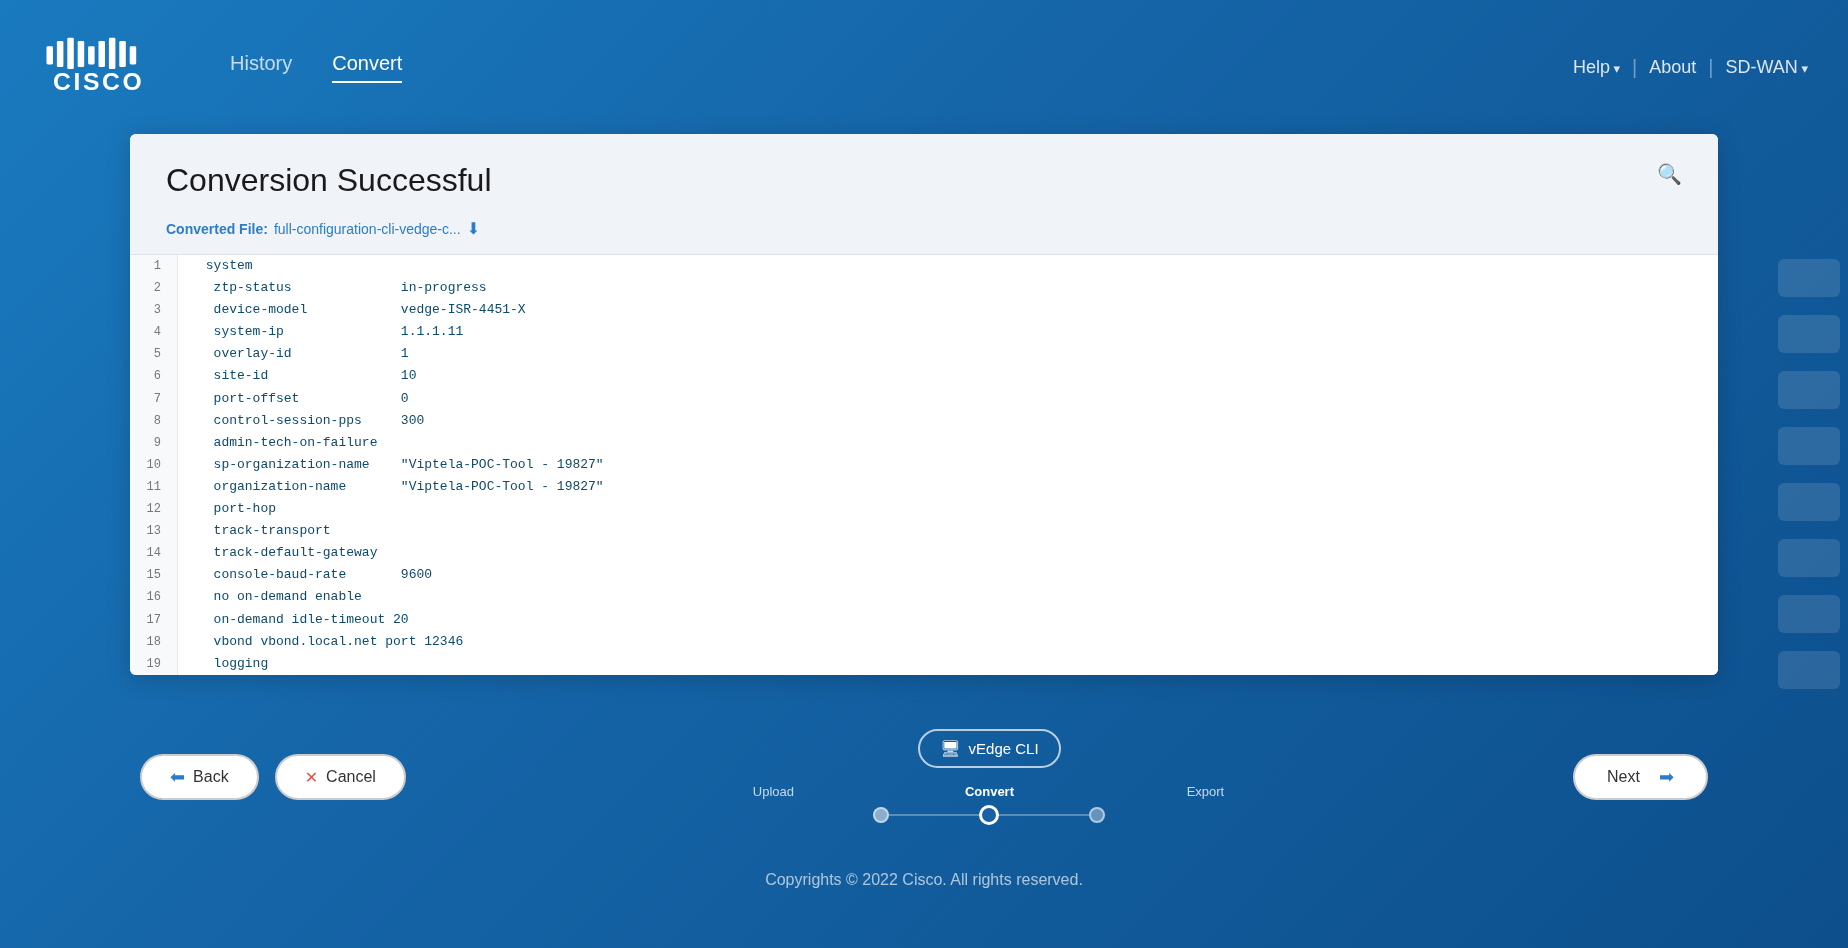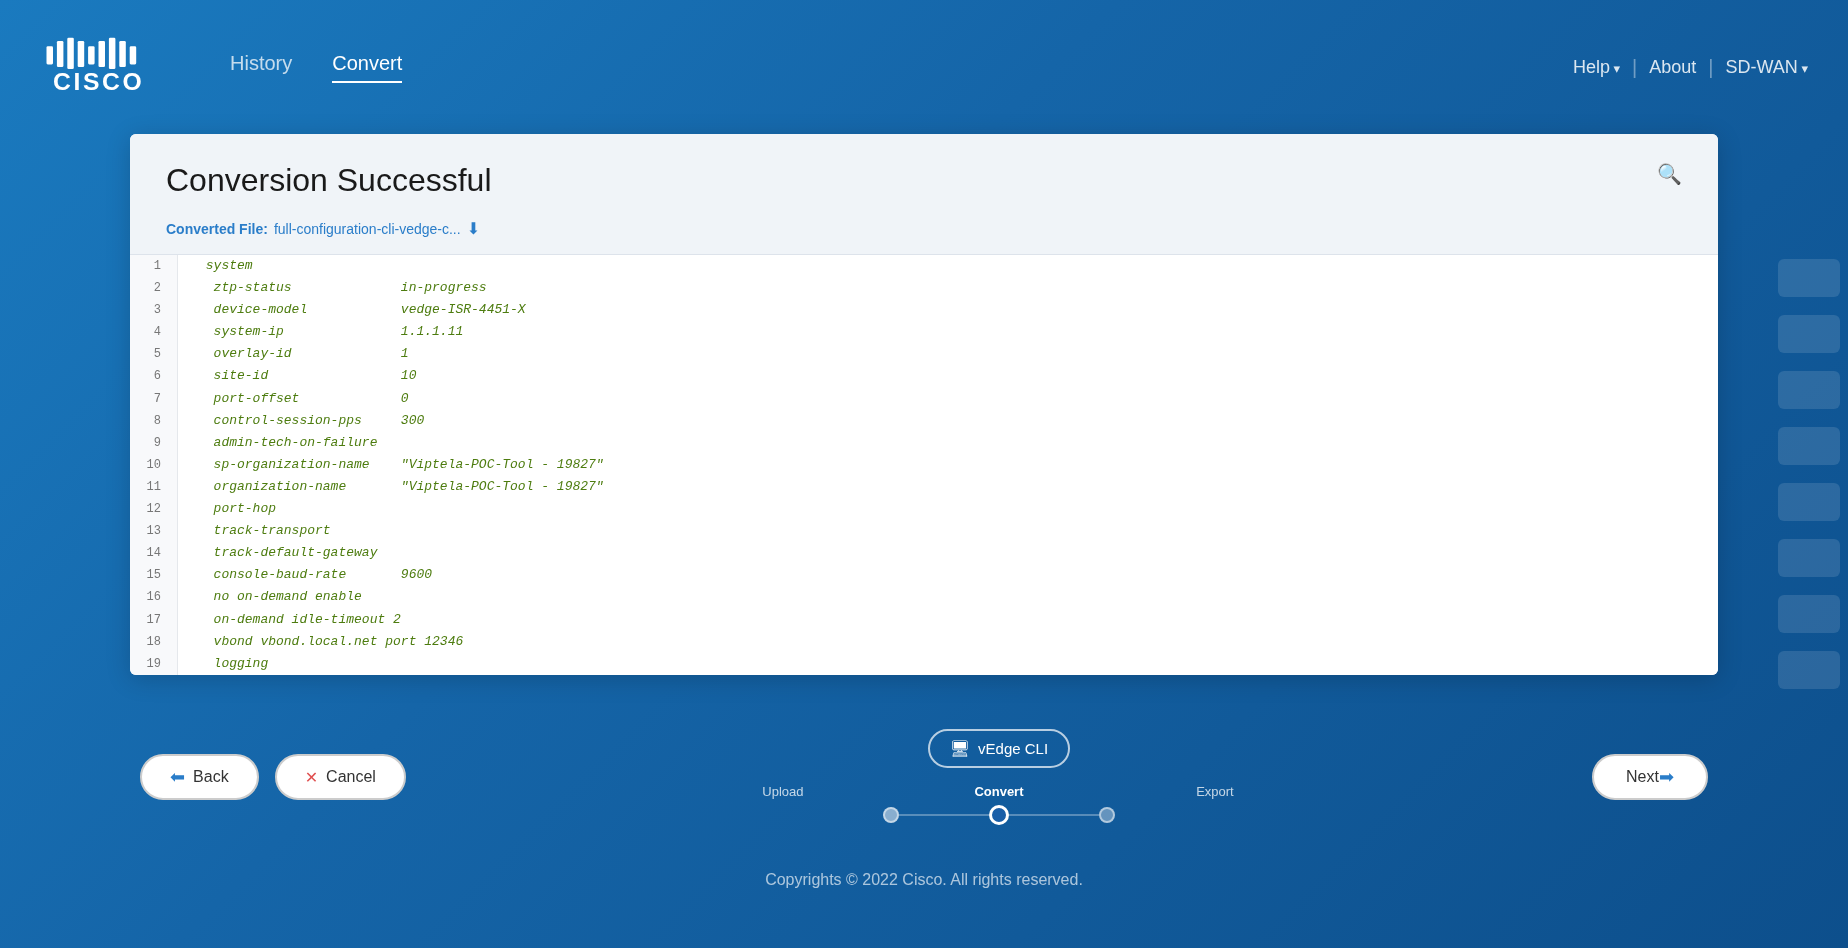--- a/index.html
+++ b/index.html
@@ -161,24 +161,23 @@
       color: #777;
       font-size: 12px;
       background: #f8f9fb;
       border-right: 1px solid #e5e8ec;
       user-select: none;
       line-height: 1.7;
       padding-top: 1px;
     }
     .line-content {
       padding-left: 20px;
-      color: #4d7c0f;
+      color: #0c4a6e;
       white-space: pre;
       line-height: 1.7;
-      font-style: italic;
     }
 
     
     .bottom-bar {
       display: flex;
       align-items: center;
       justify-content: space-between;
       padding: 30px 140px;
       margin-top: 24px;
     }
@@ -286,21 +285,21 @@
     .btn-next {
       background: #fff;
       border: 2px solid #ccc;
       border-radius: 24px;
       padding: 10px 32px;
       font-size: 16px;
       color: #333;
       cursor: pointer;
       display: flex;
       align-items: center;
-      gap: 0;
+      gap: 19px;
     }
     .btn-next-icon {
       color: #2a7dc9;
       font-size: 18px;
     }
 
     
     .copyright {
       text-align: center;
       color: rgba(255,255,255,0.65);
@@ -429,21 +428,21 @@
       <div class="code-line">
         <span class="line-num">15</span>
         <span class="line-content">  console-baud-rate       9600</span>
       </div>
       <div class="code-line">
         <span class="line-num">16</span>
         <span class="line-content">  no on-demand enable</span>
       </div>
       <div class="code-line">
         <span class="line-num">17</span>
-        <span class="line-content">  on-demand idle-timeout 2</span>
+        <span class="line-content">  on-demand idle-timeout 20</span>
       </div>
       <div class="code-line">
         <span class="line-num">18</span>
         <span class="line-content">  vbond vbond.local.net port 12346</span>
       </div>
       <div class="code-line">
         <span class="line-num">19</span>
         <span class="line-content">  logging</span>
       </div>
       <div class="code-line">

